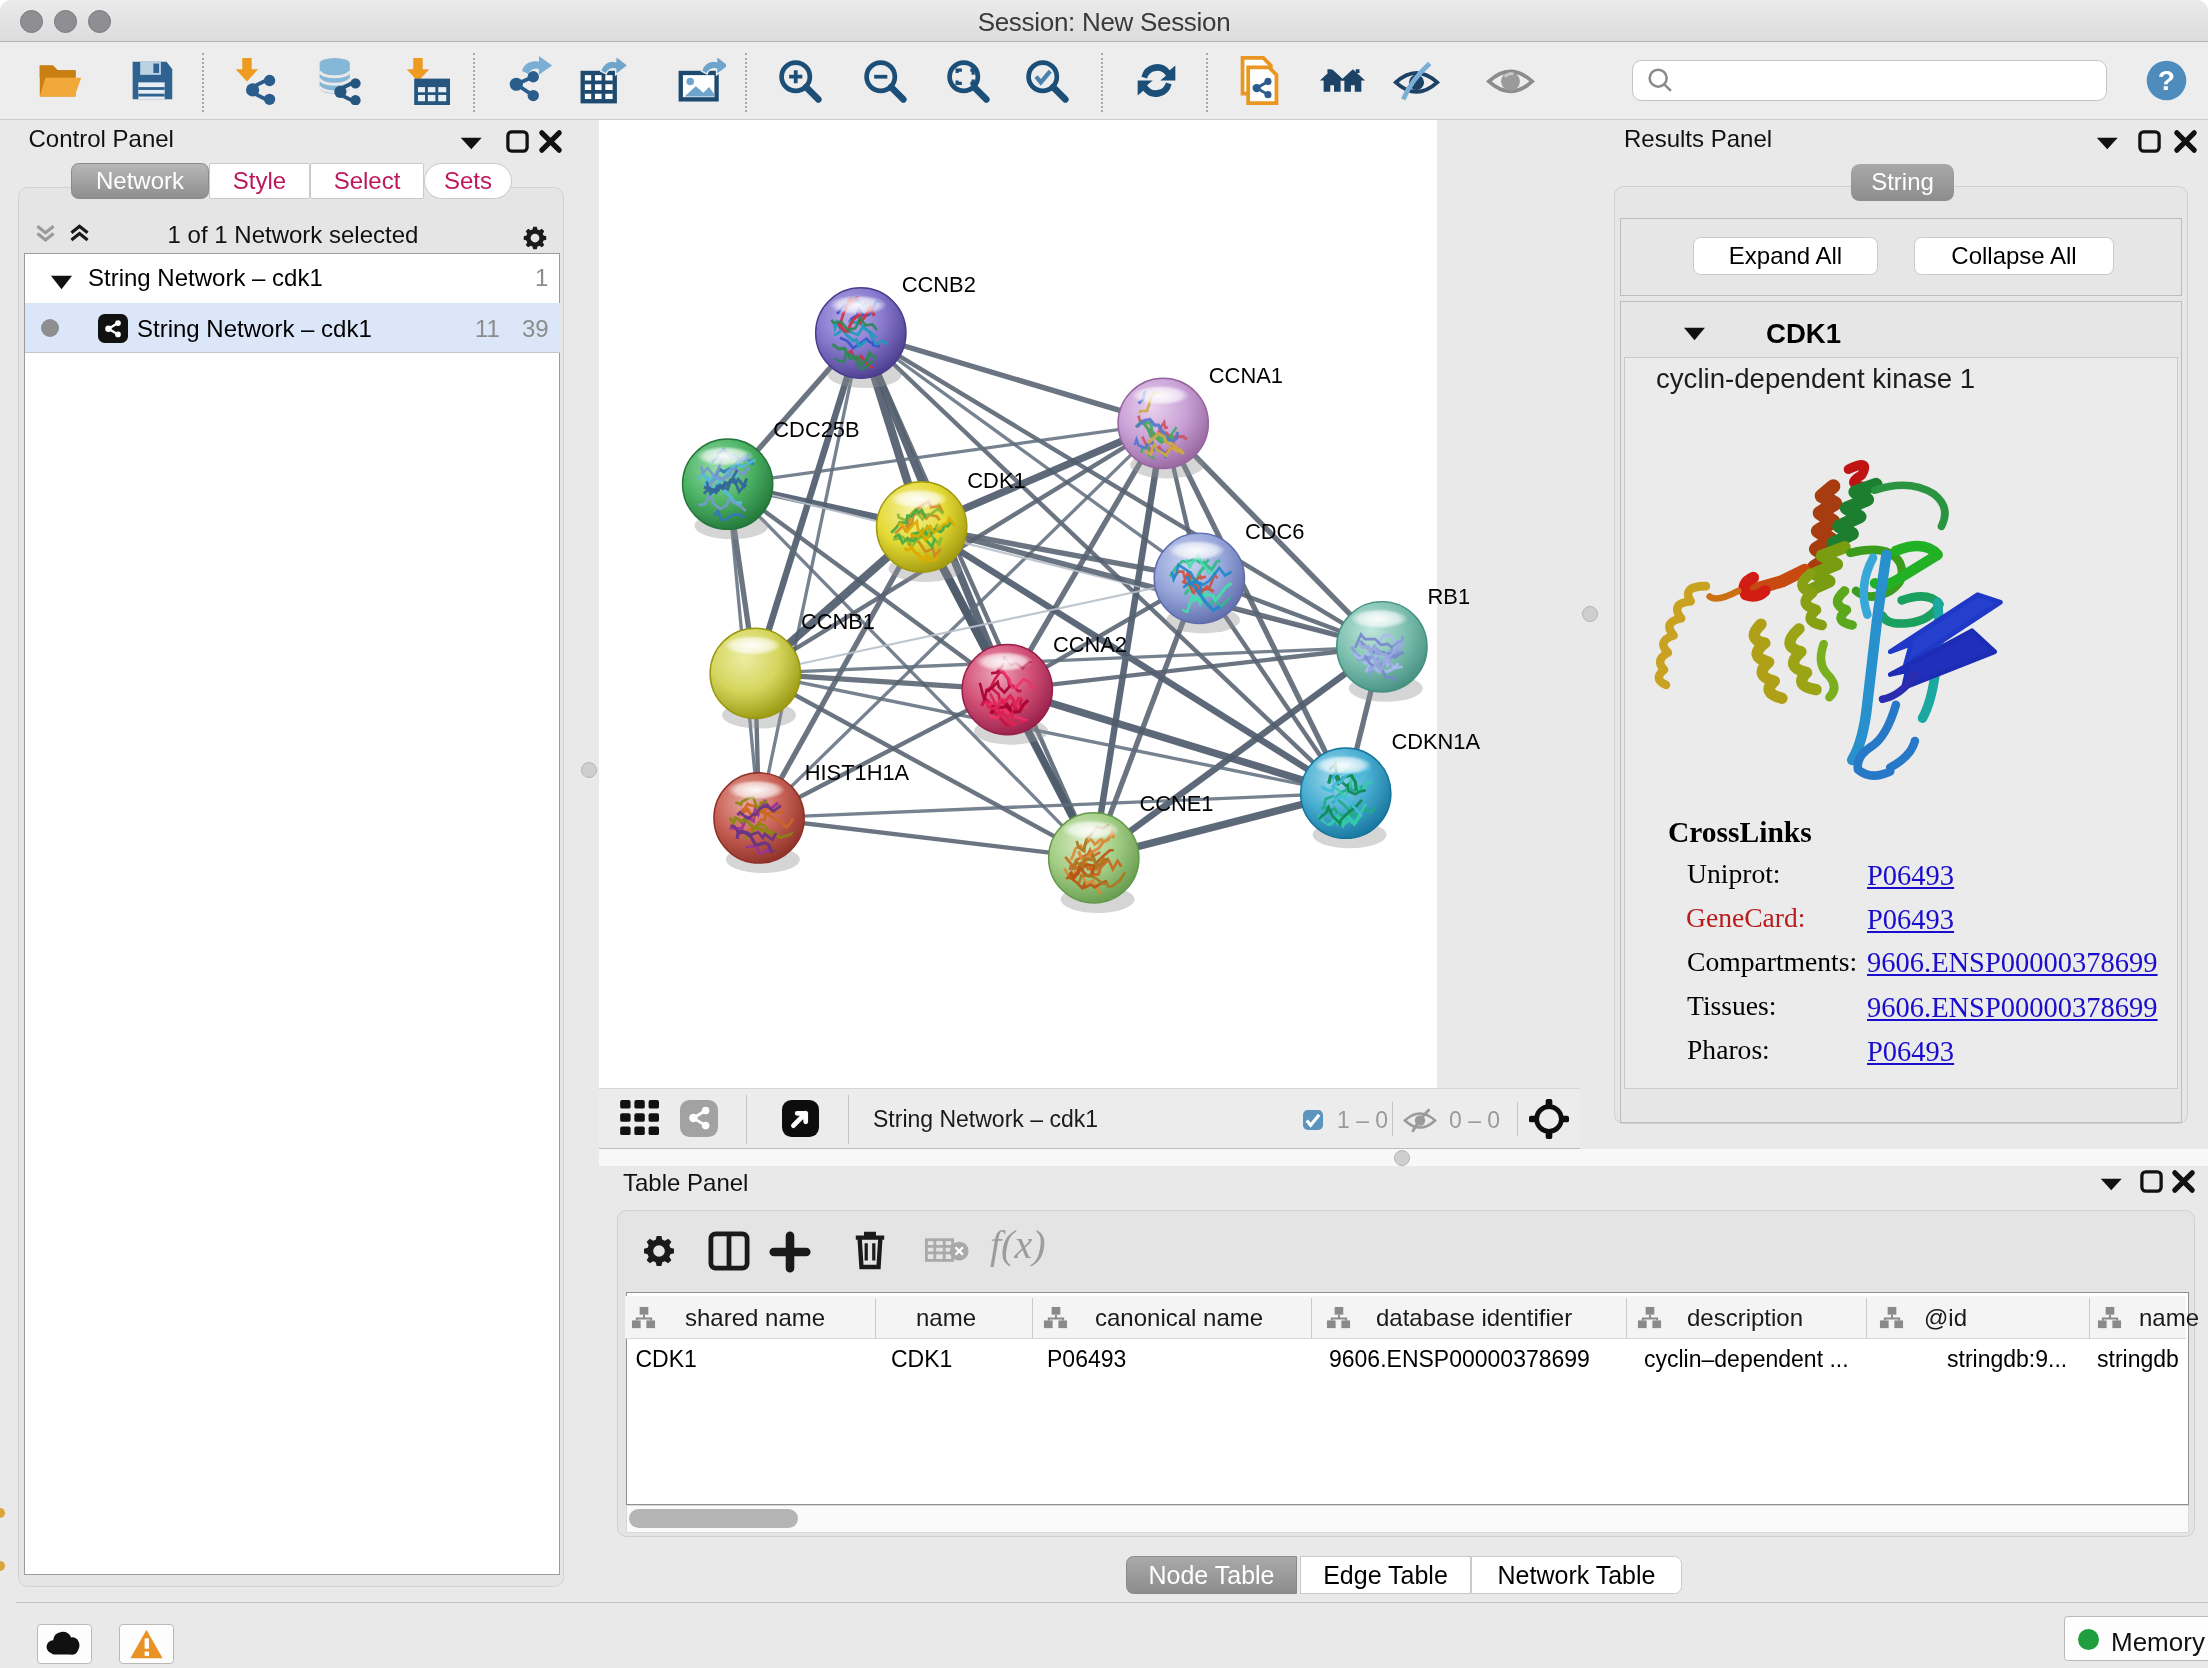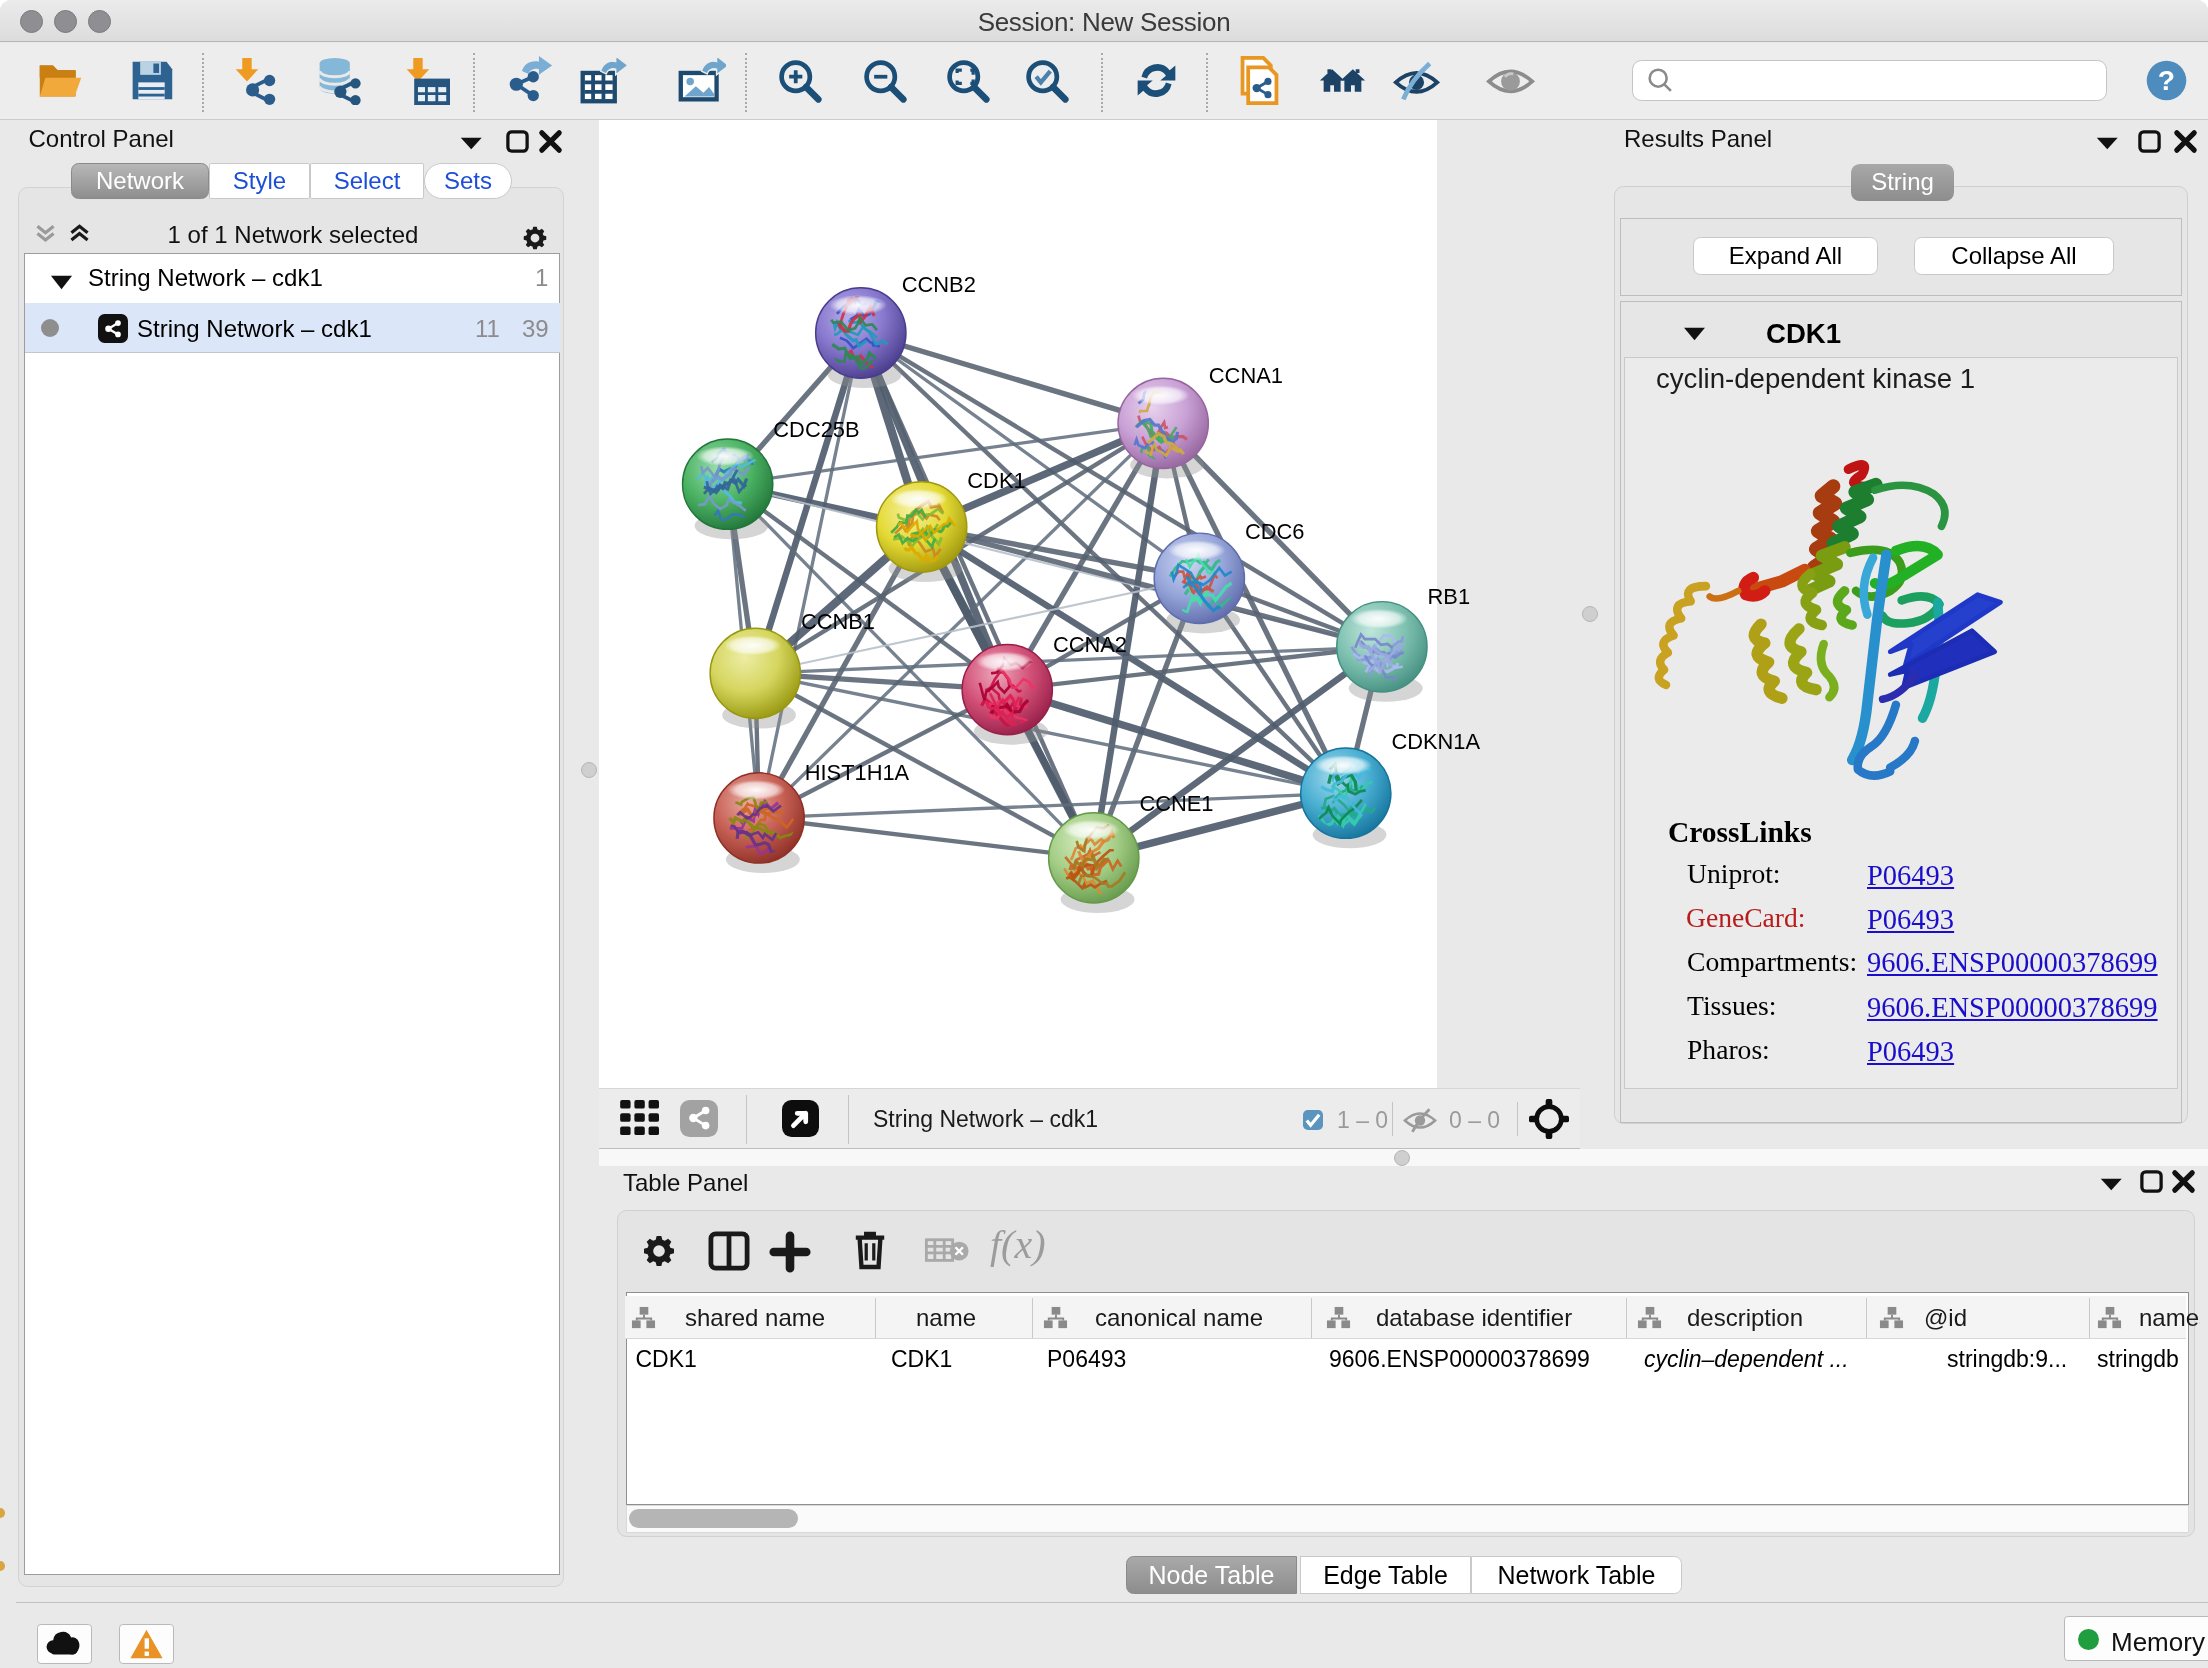--- a/index.html
+++ b/index.html
@@ -18,21 +18,21 @@
 #searchbox { position:absolute; left:1632px; top:17px; width:475px; height:41px; background:#ffffff; border:1.9px solid #c4c4c4; border-radius:9.5px; }
 
 #controlpanel { position:absolute; left:0; top:120px; width:599px; height:1482px; background:#e9e9e9; }
 #canvas-wrap { position:absolute; left:599px; top:120px; width:838px; height:968px; background:#ffffff;padding-left:8px; }
 #netbar { position:absolute; left:599px; top:1088px; width:981px; height:61px; background:#ececec; border-top:1px solid #d6d6d6; border-bottom:1px solid #bdbdbd; }
 #resultspanel { position:absolute; left:1580px; top:120px; width:629px; height:1025px; background:#e9e9e9; }
 #tablepanel { position:absolute; left:599px; top:1149px; width:1609px; height:453px; background:#e9e9e9; }
 #statusbar { position:absolute; left:0; top:1602px; width:2208px; height:67px; background:#e9e9e9; border-top:1px solid #c2c2c2;margin-left:16px; }
 .paneltitle { font-size:24px; color:#111111; }
 
-.tab { position:absolute; top:43px; height:36px; border:1px solid #c9c9c9; background:#ffffff; color:#1d4ed8;
+.tab { position:absolute; top:43px; height:36px; border:1px solid #c9c9c9; background:#ffffff; color:#be185d;
   font-size:24px; text-align:center; line-height:34px; }
 .cp-box { position:absolute; border:1px solid #d2d2d2; background:#e4e4e4; border-radius:9.5px; }
 
 .rbtn { position:absolute; background:#ffffff; border:1px solid #c9c9c9; border-radius:7.6px; font-size:24px; color:#000; text-align:center; }
 .serif { font-family:"Liberation Serif",serif; }
 a.xlink { color:#1a0dcc; text-decoration:underline; }
 .tabbtn { position:absolute; top:407px; height:38px; background:#ffffff; border:1px solid #c9c9c9; font-size:25px; color:#000; text-align:center; line-height:36px; }
 </style>
 </head>
 <body>
@@ -850,21 +850,21 @@
 <div class="abs" style="left:291px;top:7.6px;font-size:24px;color:#1a1a1a;">name</div>
 <div class="abs" style="left:470px;top:7.6px;font-size:24px;color:#1a1a1a;">canonical name</div>
 <div class="abs" style="left:751px;top:7.6px;font-size:24px;color:#1a1a1a;">database identifier</div>
 <div class="abs" style="left:1062px;top:7.6px;font-size:24px;color:#1a1a1a;">description</div>
 <div class="abs" style="left:1299px;top:7.6px;font-size:24px;color:#1a1a1a;">@id</div>
 <div class="abs" style="left:1514px;top:7.6px;font-size:24px;color:#1a1a1a;">namespace</div>
 <div class="abs" style="left:10.5px;top:50px;font-size:23px;color:#000;">CDK1</div>
 <div class="abs" style="left:266px;top:50px;font-size:23px;color:#000;">CDK1</div>
 <div class="abs" style="left:422px;top:50px;font-size:23px;color:#000;">P06493</div>
 <div class="abs" style="left:704px;top:50px;font-size:23px;color:#000;">9606.ENSP00000378699</div>
-<div class="abs" style="left:1019px;top:50px;font-size:23px;color:#000;font-style:italic;">cyclin–dependent ...</div>
+<div class="abs" style="left:1019px;top:50px;font-size:23px;color:#000;">cyclin–dependent ...</div>
 <div class="abs" style="left:1322px;top:50px;font-size:23px;color:#000;">stringdb:9...</div>
 <div class="abs" style="left:1472px;top:50px;font-size:23px;color:#000;">stringdb</div>
 </div>
 </div>
 
   <div class="tabbtn" style="left:527px;width:171px;background:linear-gradient(#a9a9a9,#8d8d8d);color:#fff;border-color:#8a8a8a;border-radius:7.6px 0 0 7.6px;">Node Table</div>
   <div class="tabbtn" style="left:701px;width:171px;">Edge Table</div>
   <div class="tabbtn" style="left:872px;width:211px;border-radius:0 7.6px 7.6px 0;">Network Table</div>
 </div>
 

